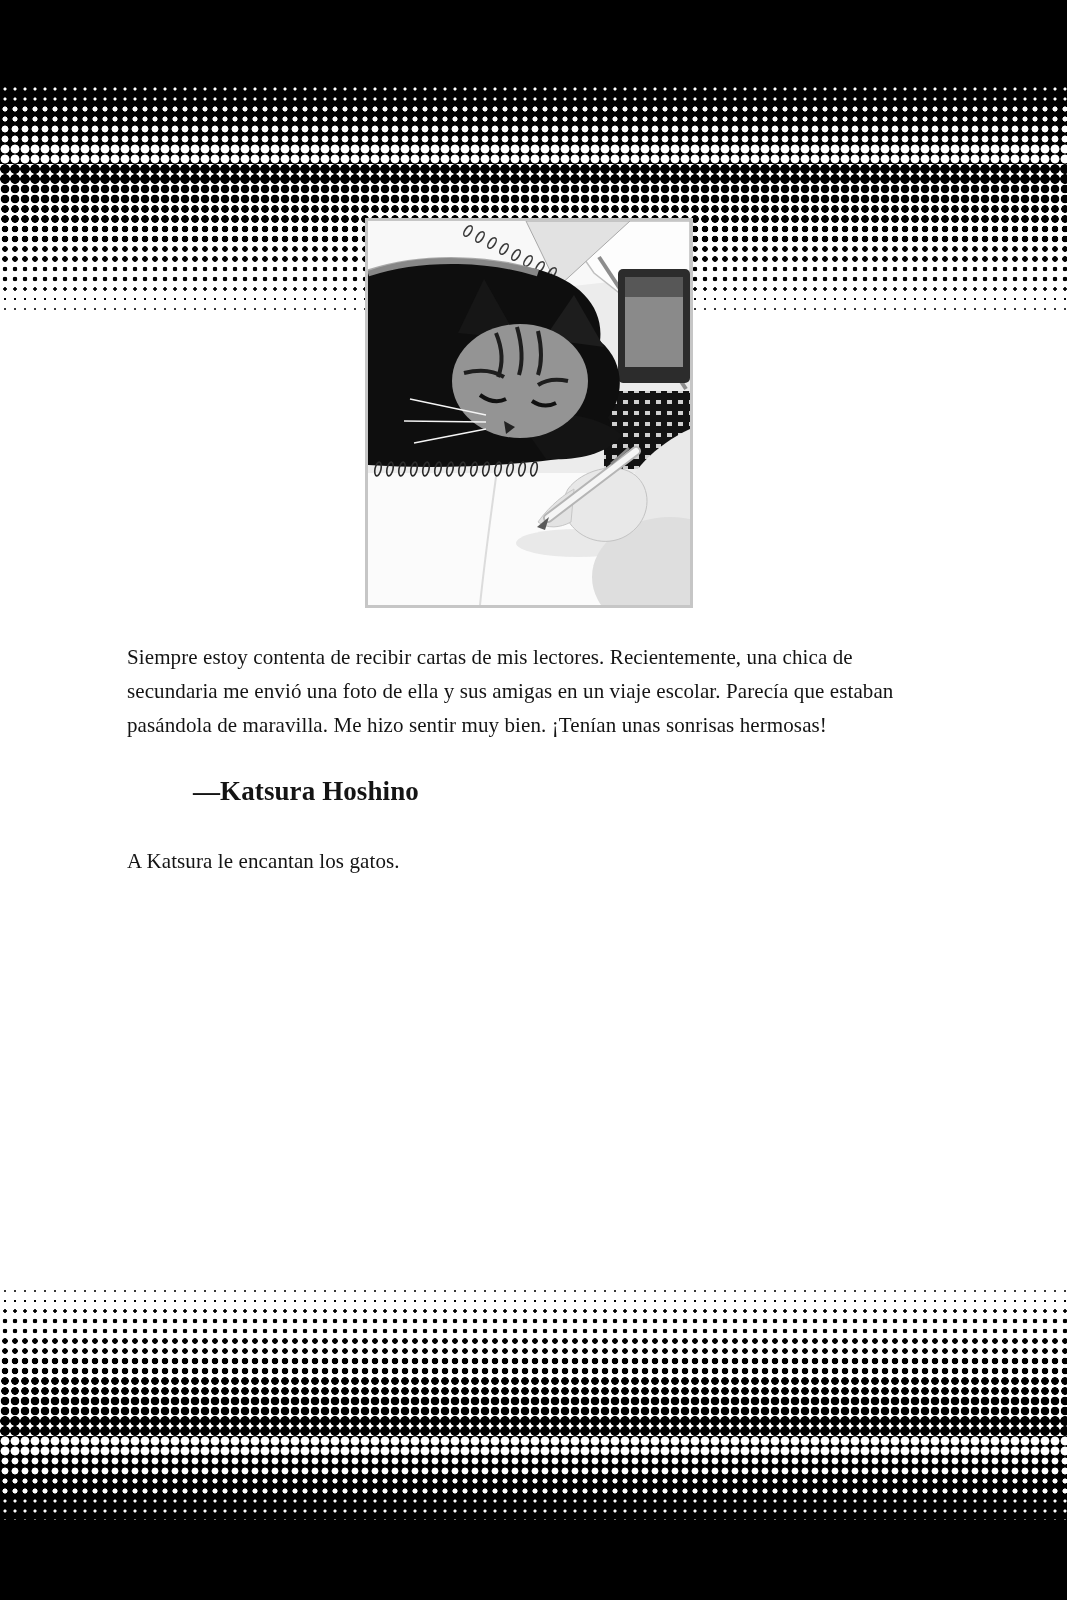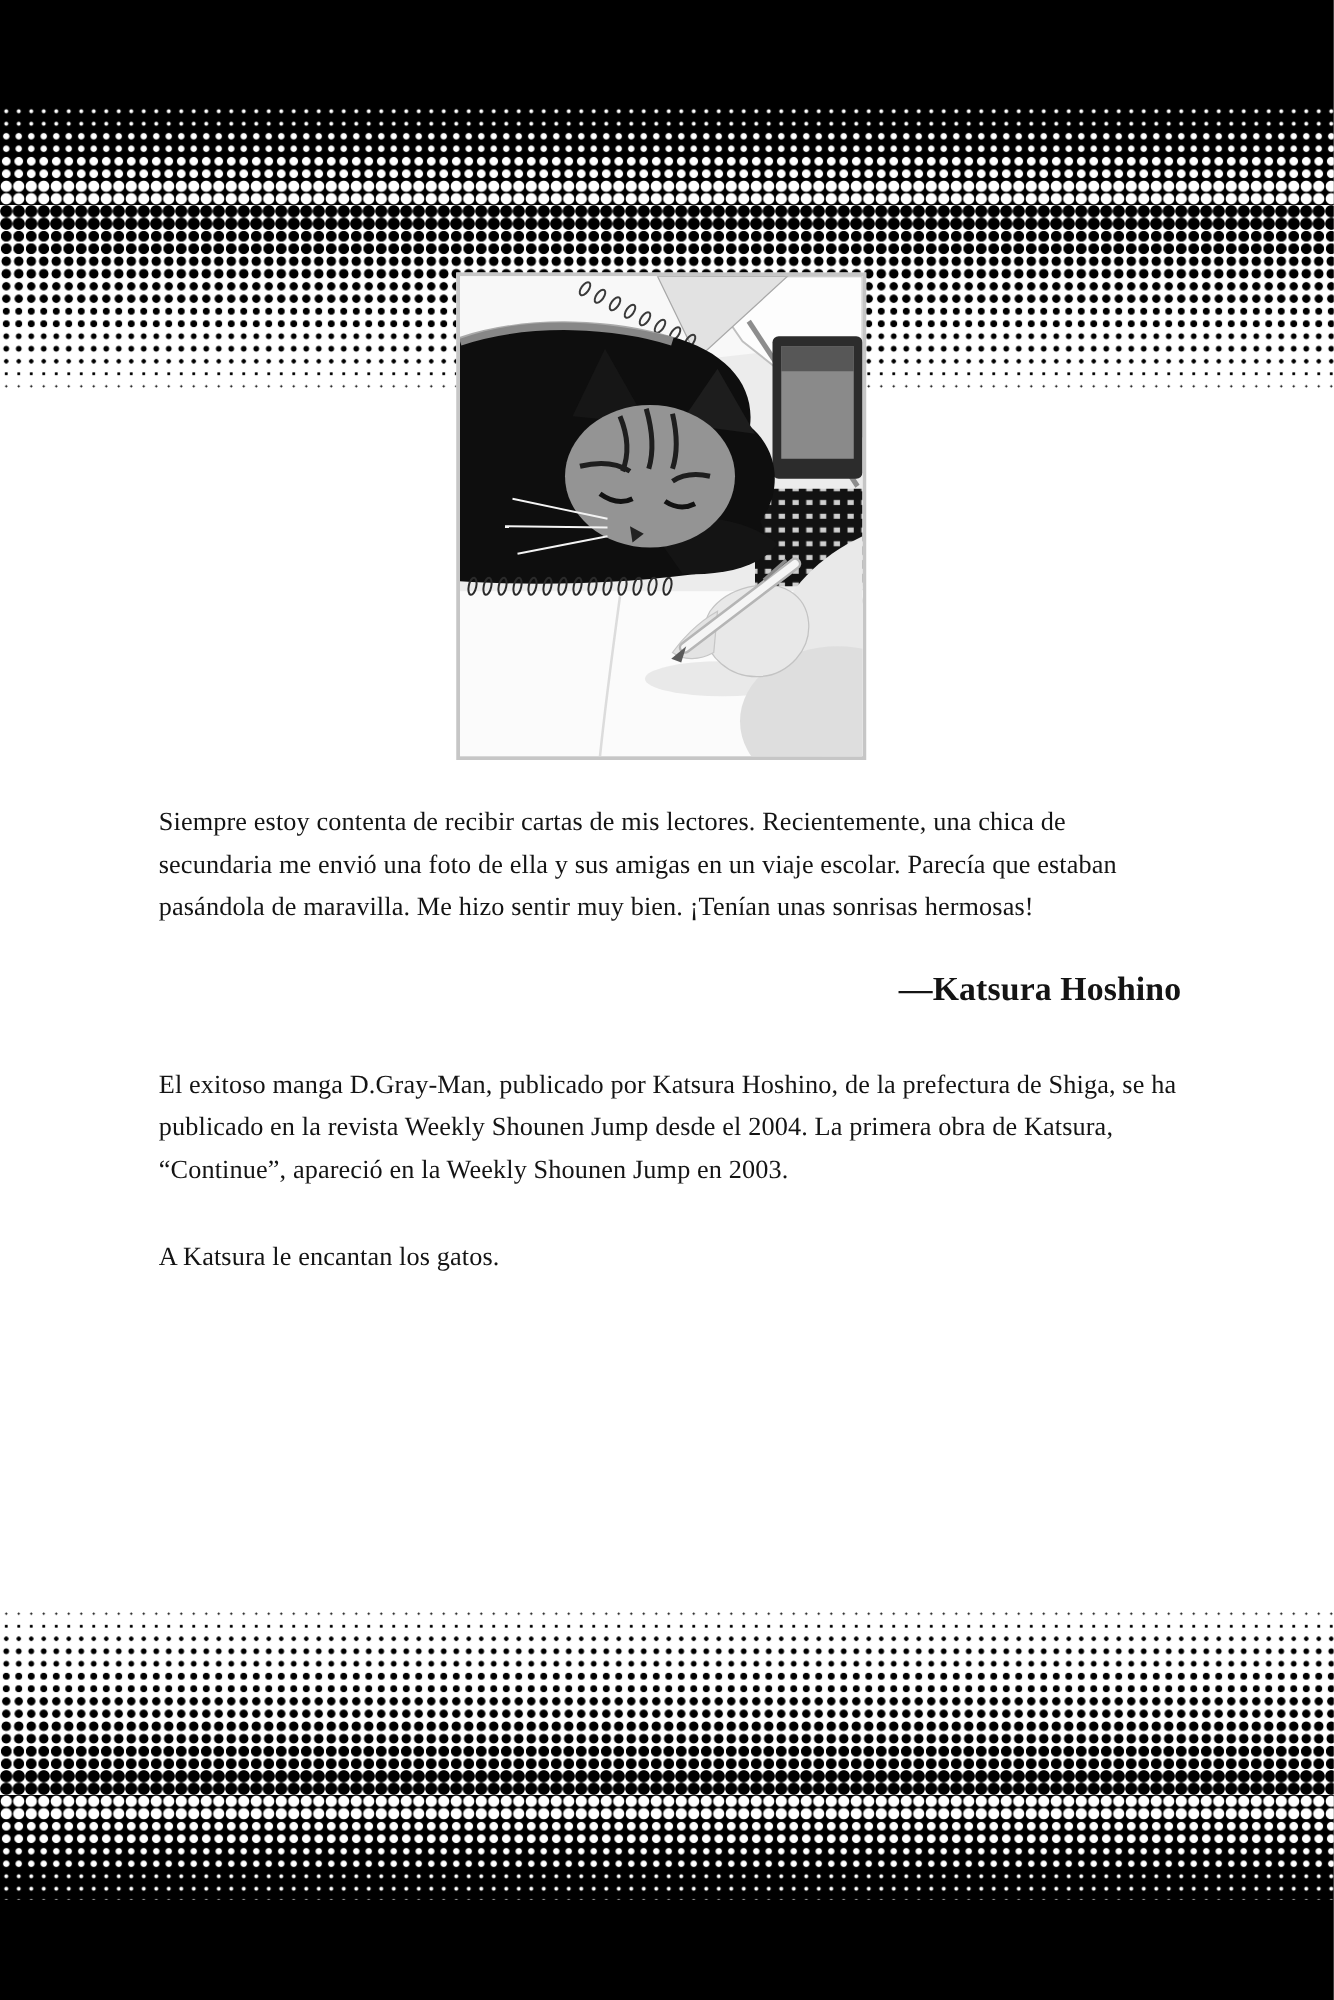--- a/index.html
+++ b/index.html
@@ -51,21 +51,20 @@
   .content p {
     margin:0;
     font-size:21px;
     line-height:34px;
     letter-spacing:0.1px;
   }
   .signature {
     margin:32px 0 0 66px !important;
     font-weight:bold;
     font-size:27px !important;
-    text-align:right;
   }
   .bio1 { margin-top:42px !important; }
   .bio2 { margin-top:36px !important; }
 </style>
 </head>
 <body>
 
 <div class="page">
 
   <div class="band" style="top:0;height:314px;">
@@ -191,17 +190,16 @@
         <line x1="268" y1="230" x2="180" y2="297" stroke="#f5f5f5" stroke-width="6" stroke-linecap="round"></line>
         <line x1="261" y1="227" x2="243" y2="243" stroke="#8b8b8b" stroke-width="2.5"></line>
         <path d="M181,296 l-12,10 l8,3 z" fill="#5a5a5a"></path>
       </g>
     </svg>
   </div>
 
   <div class="content">
     <p>Siempre estoy contenta de recibir cartas de mis lectores. Recientemente, una chica de secundaria me envió una foto de ella y sus amigas en un viaje escolar. Parecía que estaban pasándola de maravilla. Me hizo sentir muy bien. ¡Tenían unas sonrisas hermosas!</p>
     <p class="signature">—Katsura Hoshino</p>
-    <p class="bio1">El exitoso manga D.Gray-Man, publicado por Katsura Hoshino, de la prefectura de Shiga, se ha publicado en la revista Weekly Shounen Jump desde el 2004. La primera obra de Katsura, “Continue”, apareció en la Weekly Shounen Jump en 2003.</p>
     <p class="bio2">A Katsura le encantan los gatos.</p>
   </div>
 
 </div>
 
 </body></html>

